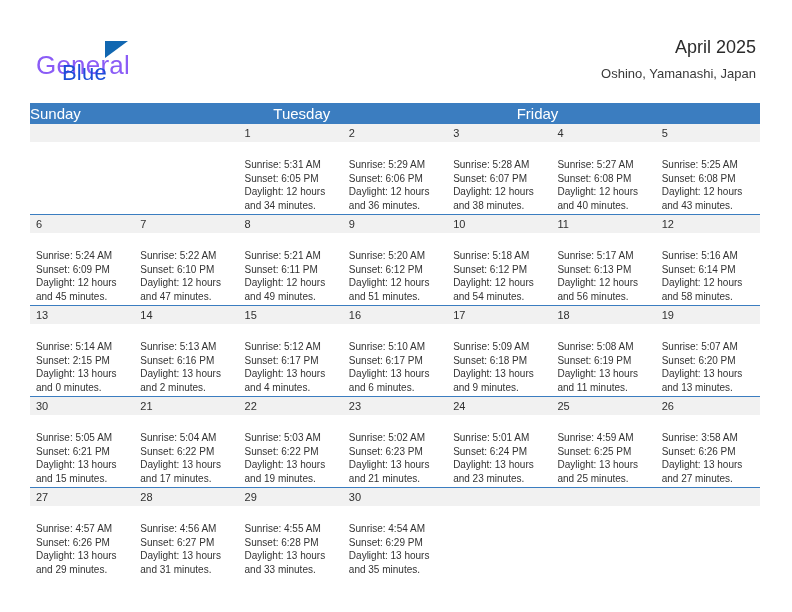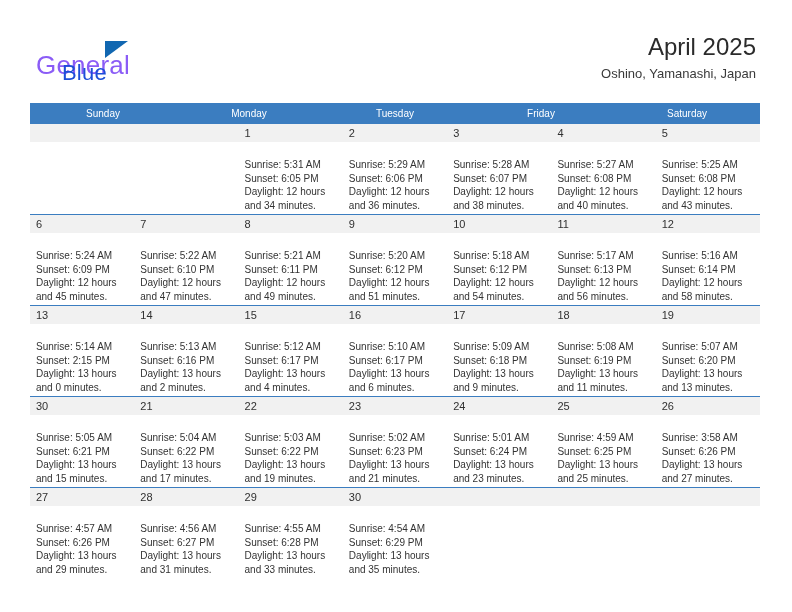--- a/index.html
+++ b/index.html
@@ -65,21 +65,21 @@
     font-family: "Liberation Sans", sans-serif;
   }
 
   .title-block {
     position: absolute;
     right: 36px;
     top: 30px;
     text-align: right;
   }
   .cal-title {
-    font-size: 24px;
+    font-size: 18px;
     font-weight: normal;
     color: #2b2b2b;
     line-height: 34px;
     white-space: nowrap;
   }
   .cal-subtitle {
     font-size: 13px;
     color: #3a3a3a;
     line-height: 20px;
     white-space: nowrap;
@@ -92,28 +92,27 @@
     top: 103px;
     width: 730px;
   }
   .weekday-header {
     display: flex;
     background: #3b7dc0;
     height: 21px;
   }
   .weekday-header .wd {
     flex: 1 1 0;
-    font-size: 10px;
+    font-size: 15px;
     color: #ffffff;
     line-height: 21px;
     padding-left: 0;
     box-sizing: border-box;
     overflow: hidden;
     white-space: nowrap;
-    text-align: center;
   }
 
   .week-row {
     position: relative;
     height: 90px;
     border-top: 1px solid #3b7dc0;
     background: #ffffff;
   }
   .week-row:first-of-type {
     border-top: none;
@@ -173,24 +172,22 @@
     <div class="title-block">
       <div class="cal-title">April 2025</div>
       <div class="cal-subtitle">Oshino, Yamanashi, Japan</div>
     </div>
 
   </div>
 
   <div class="calendar">
     <div class="weekday-header" id="weekday-header">
         <div class="wd">Sunday</div>
-        <div class="wd">Monday</div>
         <div class="wd">Tuesday</div>
         <div class="wd">Friday</div>
-        <div class="wd">Saturday</div>
       </div>
     <div id="weeks-container">
         <div class="week-row">
           <div class="week-band"></div>
           <div class="week-cells">
             <div class="day-cell empty">
               <div class="day-num"></div>
               <div class="day-info">
                 <div></div>
                 <div></div>

